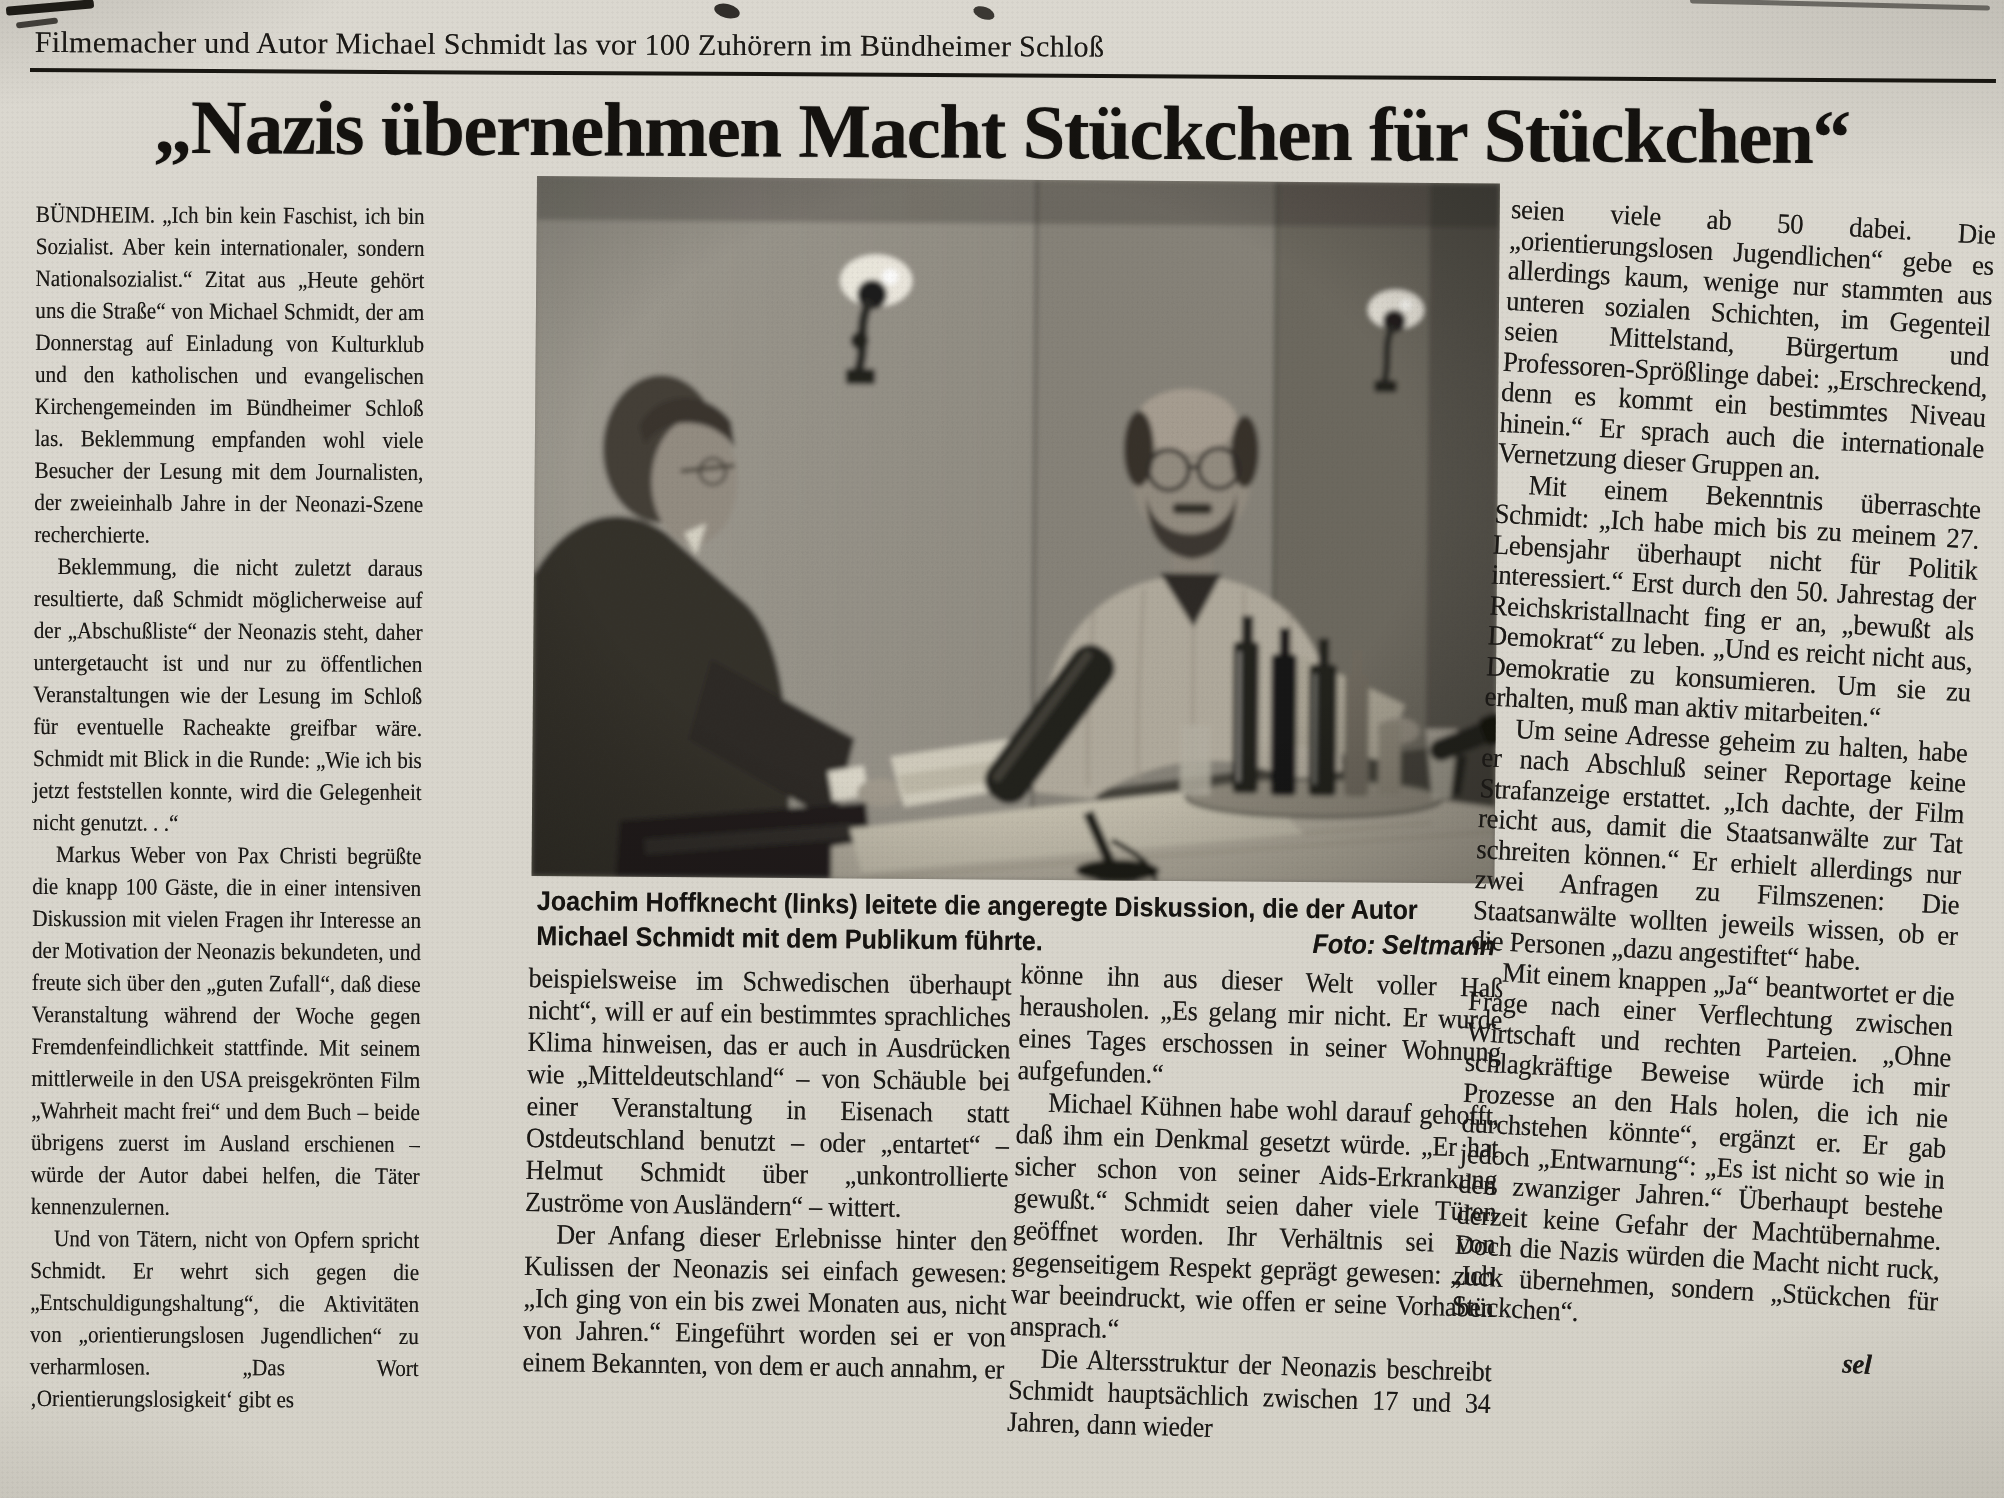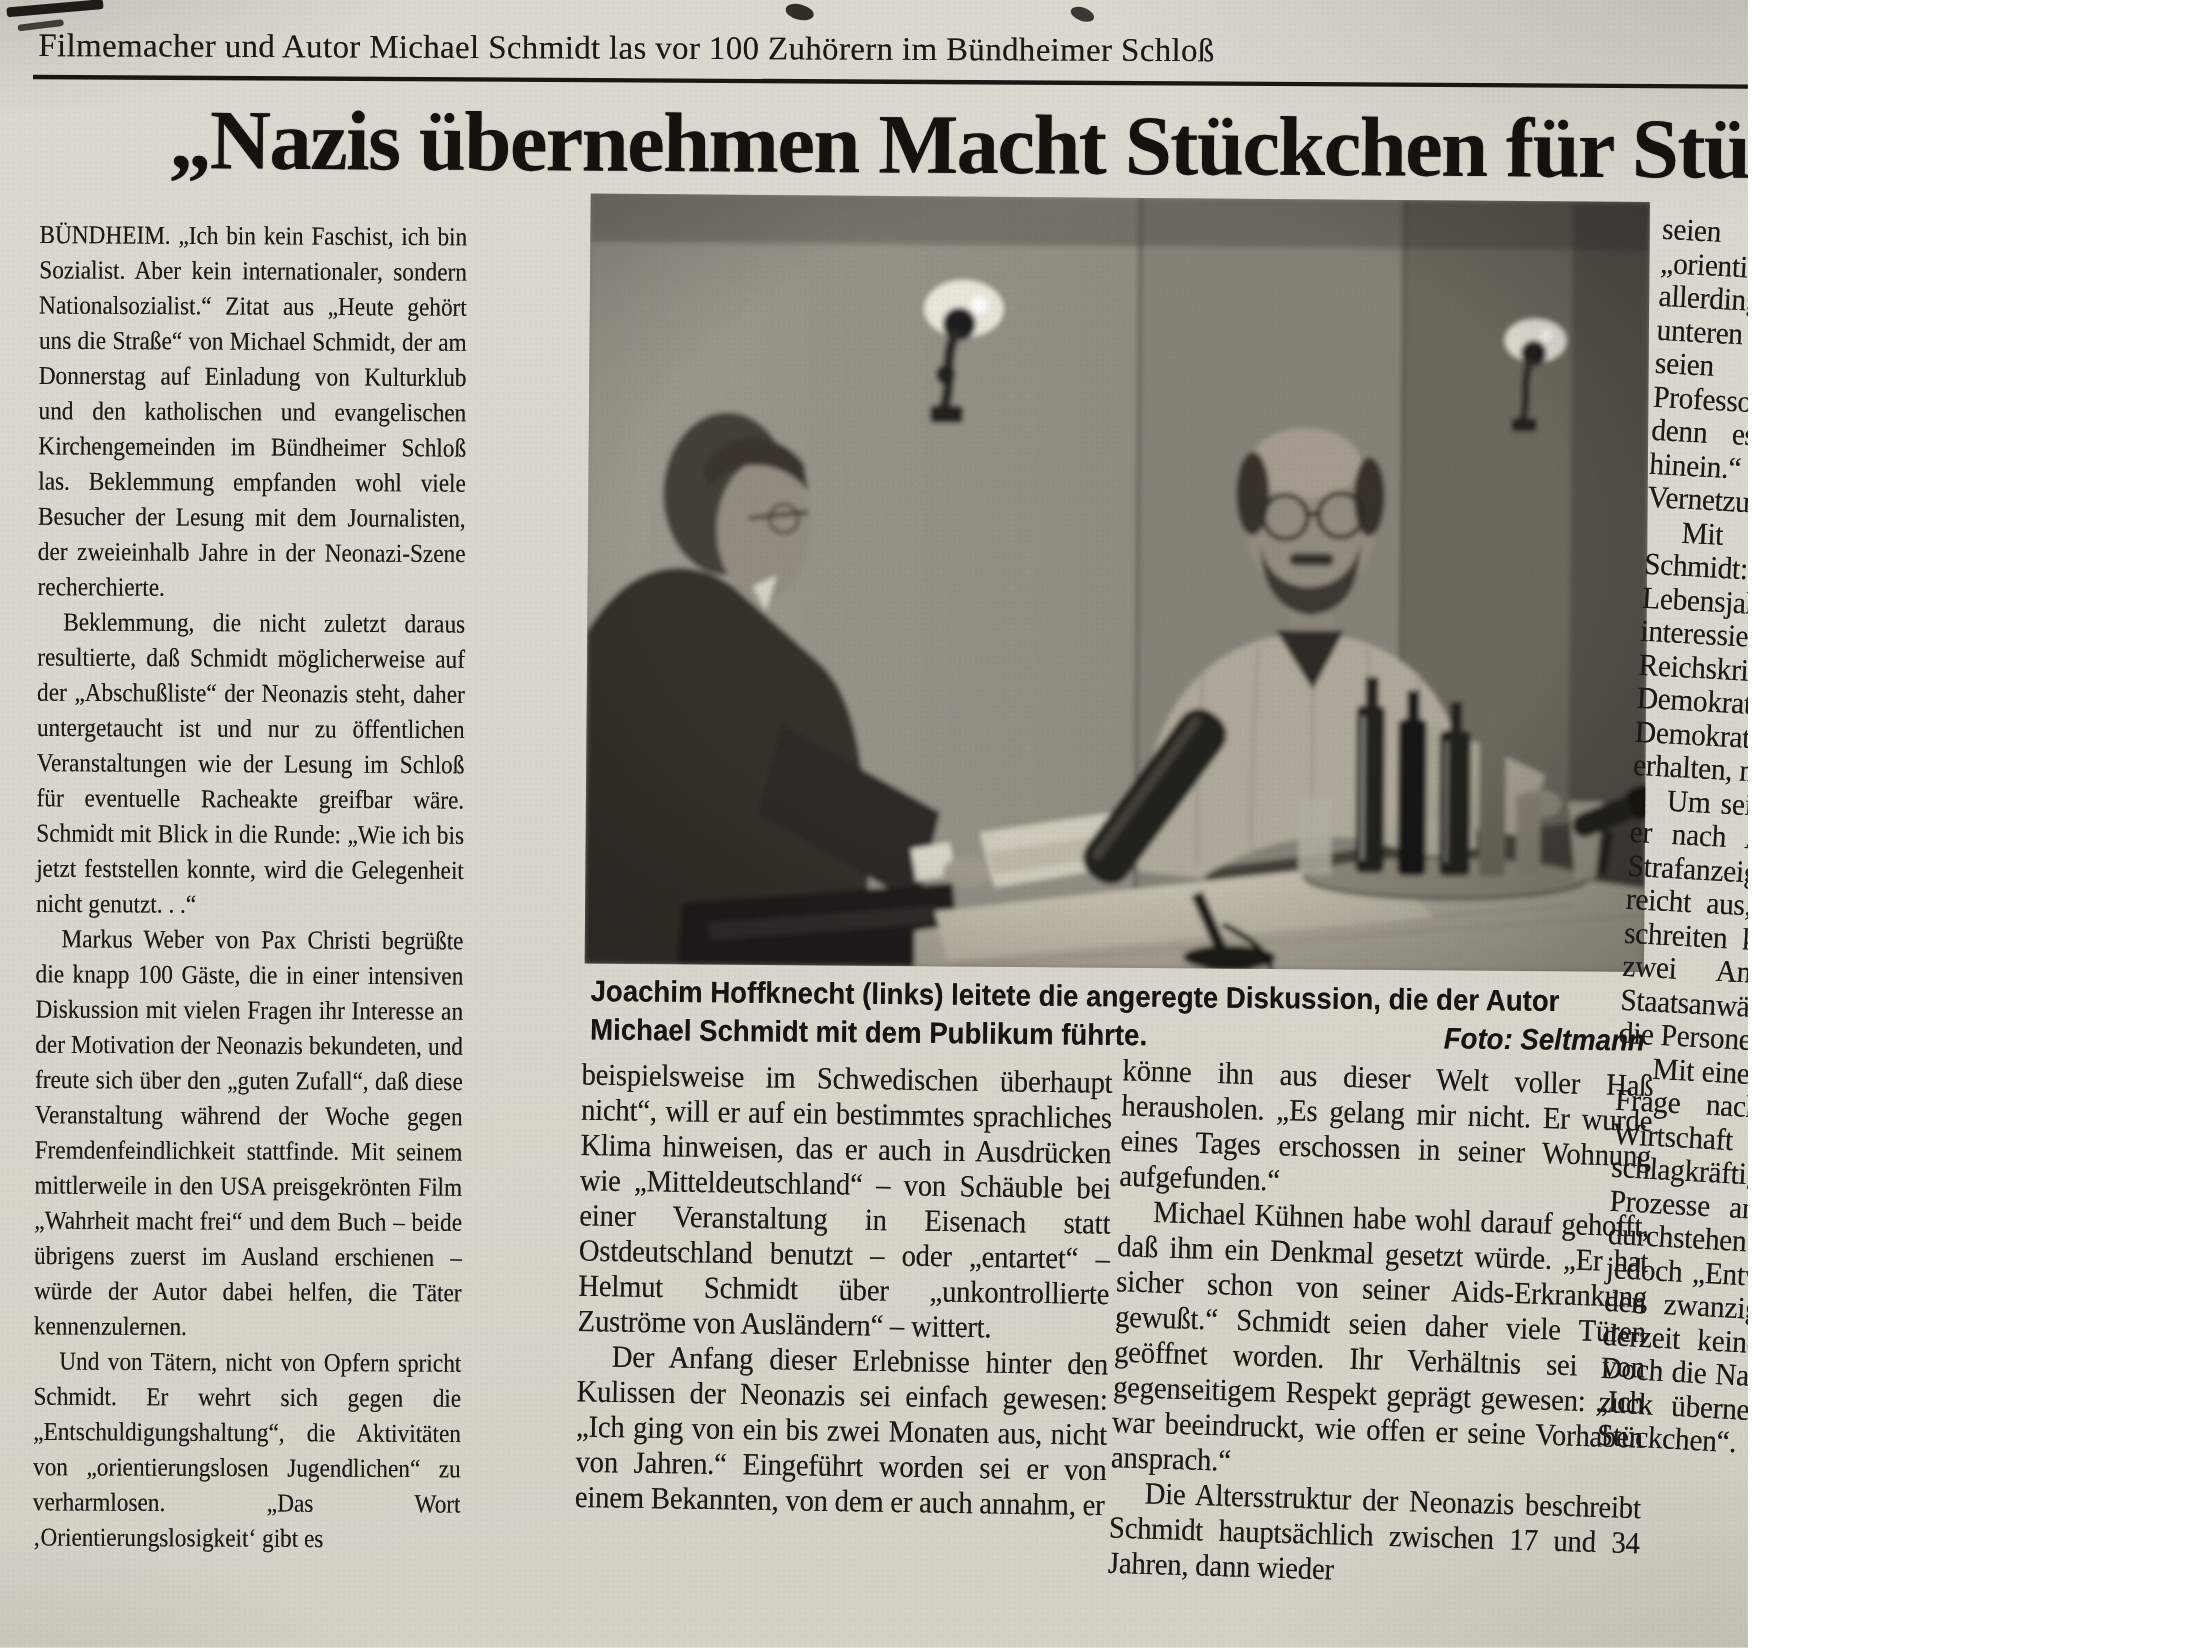--- a/index.html
+++ b/index.html
@@ -1,18 +1,18 @@
 <!DOCTYPE html>
 <html lang="de"><head>
 <meta charset="utf-8">
 <style>
   * { box-sizing: border-box; }
   html, body { margin: 0; padding: 0; width: 2004px; height: 1498px; overflow: hidden; }
   .page {
-    position: relative; width: 1589px; height: 1498px; overflow: hidden;
+    position: relative; width: 2004px; height: 1498px; overflow: hidden;
     color: #1b1916;
     background:
       radial-gradient(1100px 420px at 104% -4%, rgba(58,54,46,.20), transparent 62%),
       radial-gradient(820px 360px at -4% -7%, rgba(58,54,46,.26), transparent 60%),
       radial-gradient(900px 520px at 103% 106%, rgba(58,54,46,.16), transparent 60%),
       radial-gradient(700px 300px at -3% 104%, rgba(58,54,46,.12), transparent 60%),
       linear-gradient(173deg, #dbd8d0 0%, #d8d5cc 55%, #d3d0c6 100%);
     font-family: "Liberation Serif", "DejaVu Serif", serif;
   }
   .page::after{

